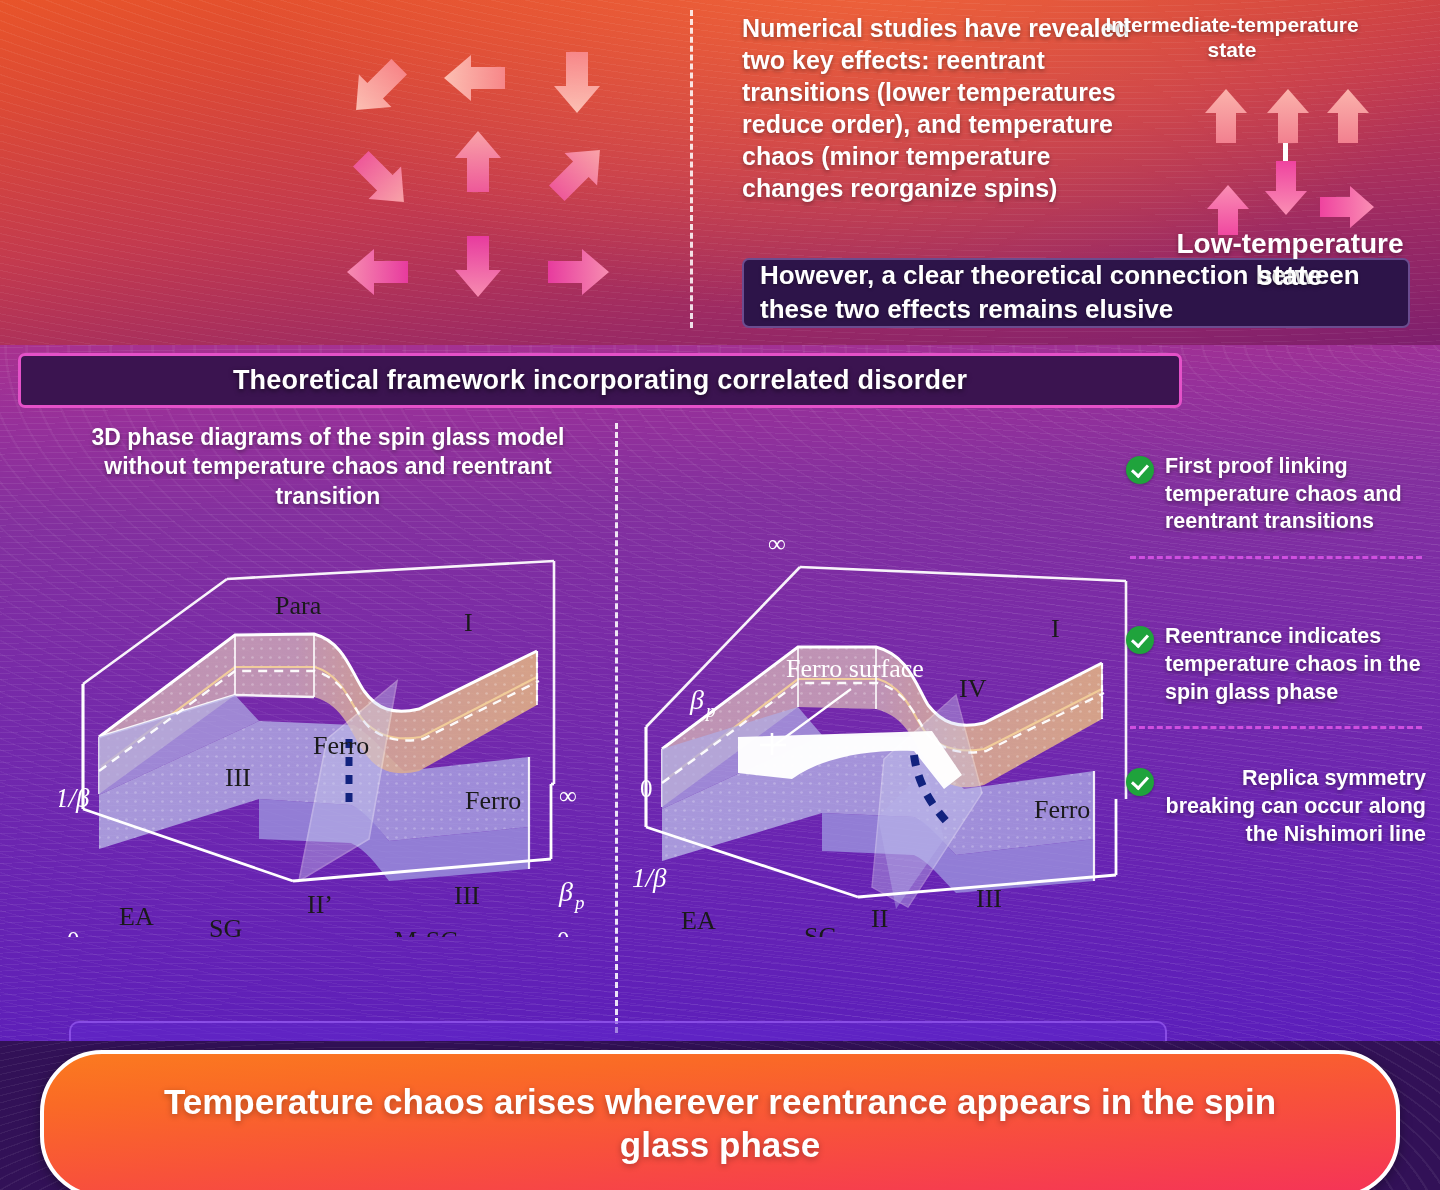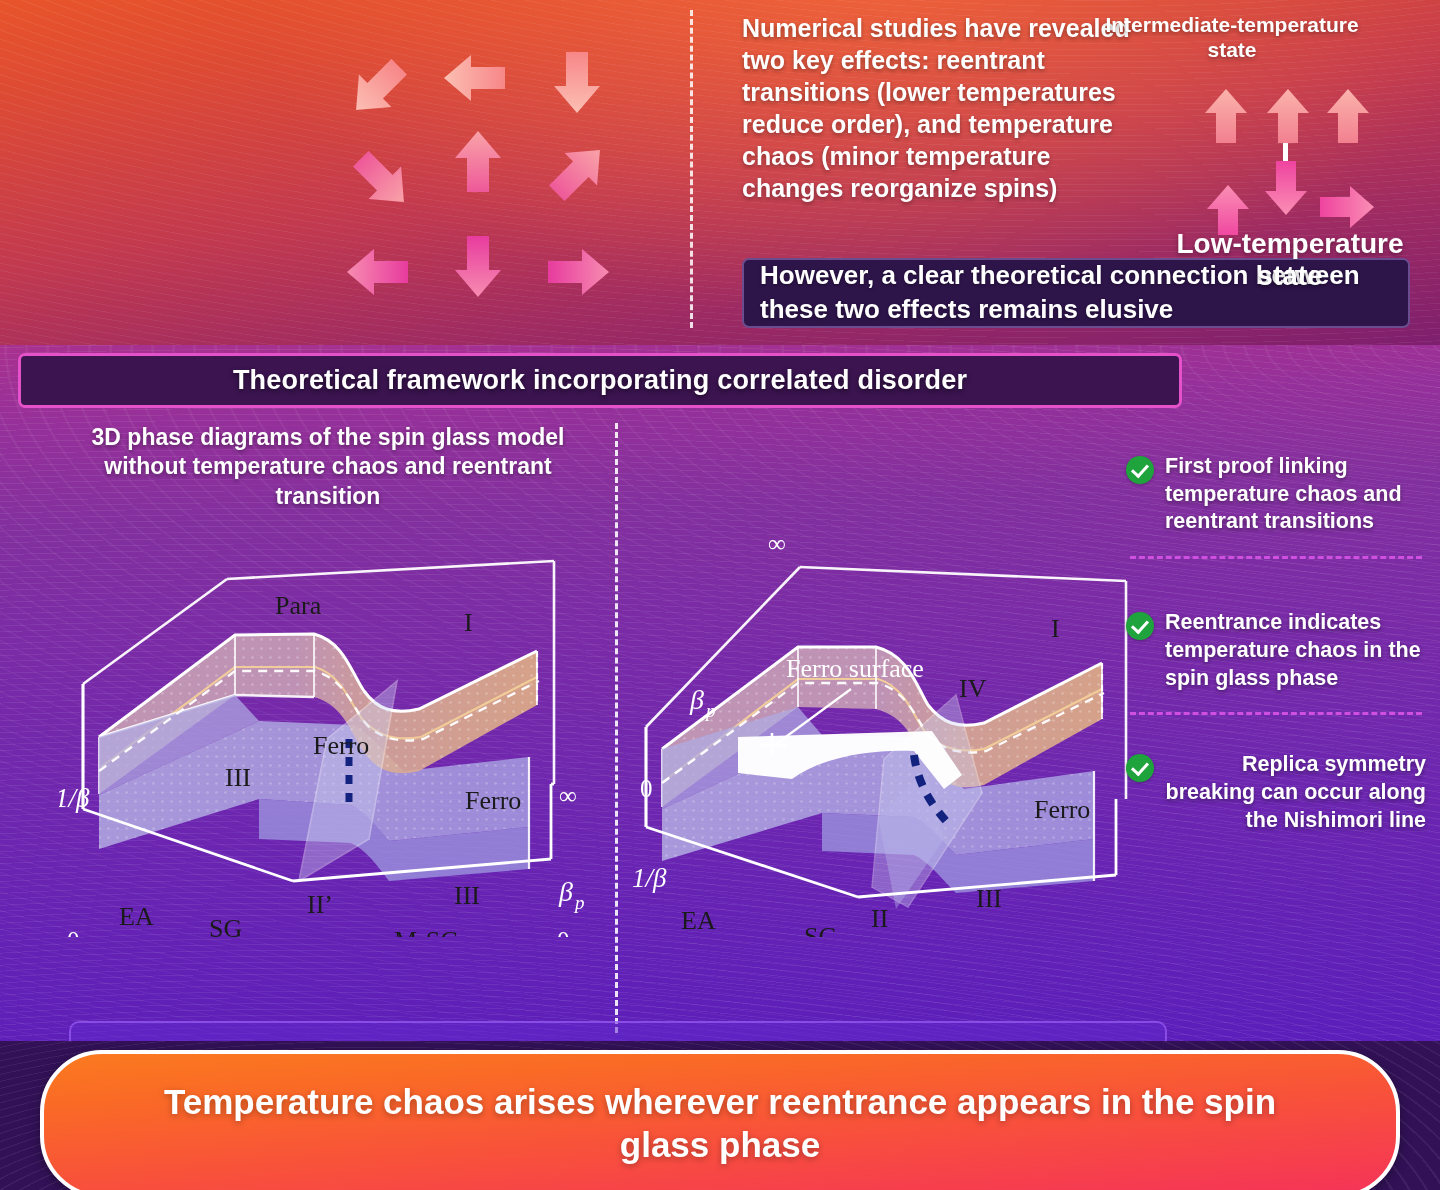--- a/index.html
+++ b/index.html
@@ -128,21 +128,21 @@
              border-top-left-radius:0; border-bottom-left-radius:0; }
   .capbox p{
     color:#fff; font-weight:700; font-size:21px; line-height:1.32;
     padding:13px 16px 0 18px; text-shadow:0 2px 4px rgba(0,0,0,.4);
   }
 
   
   .rail{ position:absolute; left:1126px; top:100px; width:300px; height:600px; }
   .bullet{ position:relative; display:flex; gap:11px; align-items:flex-start; }
   #b0{ margin-top:8px; }
-  #b1{ margin-top:50px; }
+  #b1{ margin-top:64px; }
   #b2{ margin-top:36px;text-align:right; }
   .check{
     flex:0 0 auto; width:28px; height:28px; border-radius:50%;
     background:#1fa33c; position:relative; margin-top:3px;
     box-shadow:0 1px 3px rgba(0,0,0,.3);
   }
   .check::after{
     content:""; position:absolute; left:9px; top:5px;
     width:7px; height:13px; border:solid #fff;
     border-width:0 3.2px 3.2px 0; transform:rotate(42deg);

